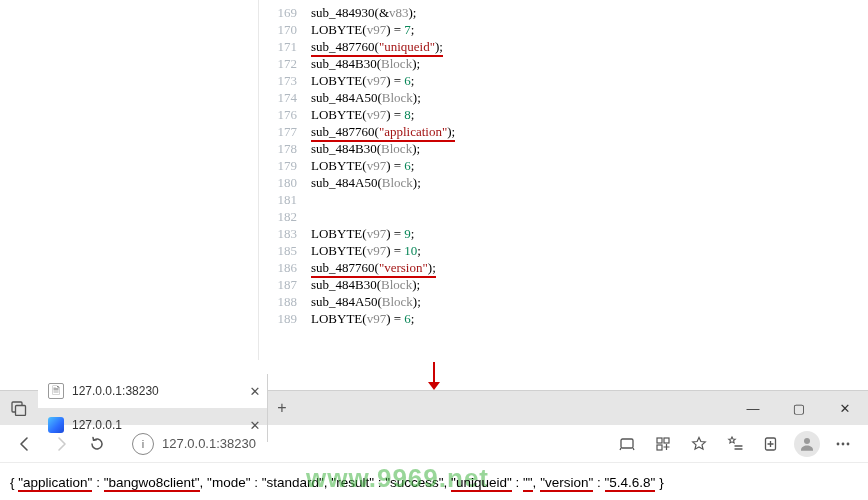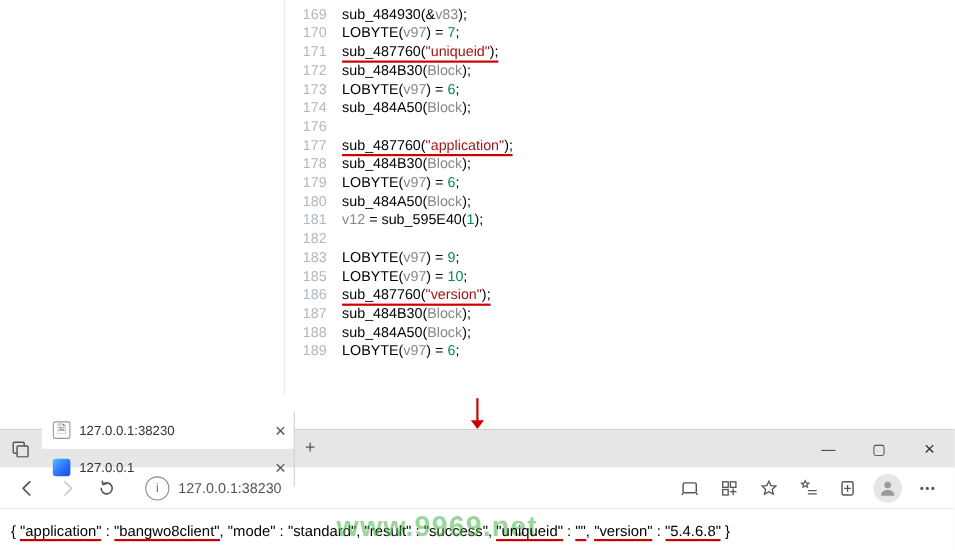--- a/index.html
+++ b/index.html
@@ -1,17 +1,17 @@
 <!DOCTYPE html>
 <html><head>
 <meta charset="utf-8">
 <style>
 *{box-sizing:border-box;margin:0;padding:0}
 body{font-family:"Segoe UI",Arial,sans-serif;font-size:13px;background:#fff;width:868px;height:500px;overflow:hidden;position:relative}
-.code-pane{position:absolute;top:0;left:258px;right:0;height:360px;background:#fff;border-left:1px solid #e8e8e8;padding-top:4px;font-family:Liberation Sans, sans-serif;font-size:13px;line-height:17px}
+.code-pane{position:absolute;top:0;left:258px;right:0;height:360px;background:#fff;border-left:1px solid #e8e8e8;padding-top:4px;font-family:Liberation Serif, serif;font-size:13px;line-height:17px}
 .code-line{display:flex;align-items:baseline}
 .lnum{display:inline-block;width:52px;text-align:right;color:#b0b8c0;padding-right:14px;user-select:none}
 .tok{white-space:pre}
 .fn{color:#000000}
 .id{color:#888}
 .str{color:#a31515}
 .num{color:#098658}
 .op{color:#000}
 .ul{position:relative}
 .ul::after{content:"";position:absolute;left:0;right:0;bottom:-2px;height:2px;background:#c00}
@@ -68,40 +68,40 @@
     <div class="code-line">
       <span class="lnum">173</span>
       <span class="tok"><span class="fn">LOBYTE</span><span class="op">(</span><span class="id">v97</span><span class="op">) = </span><span class="num">6</span><span class="op">;</span></span>
     </div>
     <div class="code-line">
       <span class="lnum">174</span>
       <span class="tok"><span class="fn">sub_484A50</span><span class="op">(</span><span class="id">Block</span><span class="op">);</span></span>
     </div>
     <div class="code-line">
       <span class="lnum">176</span>
+      <span class="tok"><span class="fn">LOBYTE</span><span class="op">(</span><span class="id">v97</span><span class="op">) = </span><span class="num">8</span><span class="op">;</span></span>
     </div>
     <div class="code-line">
       <span class="lnum">177</span>
       <span class="tok ul"><span class="fn">sub_487760</span><span class="op">(</span><span class="str">"application"</span><span class="op">);</span></span>
     </div>
     <div class="code-line">
       <span class="lnum">178</span>
       <span class="tok"><span class="fn">sub_484B30</span><span class="op">(</span><span class="id">Block</span><span class="op">);</span></span>
     </div>
     <div class="code-line">
       <span class="lnum">179</span>
       <span class="tok"><span class="fn">LOBYTE</span><span class="op">(</span><span class="id">v97</span><span class="op">) = </span><span class="num">6</span><span class="op">;</span></span>
     </div>
     <div class="code-line">
       <span class="lnum">180</span>
       <span class="tok"><span class="fn">sub_484A50</span><span class="op">(</span><span class="id">Block</span><span class="op">);</span></span>
     </div>
     <div class="code-line">
       <span class="lnum">181</span>
-      <span class="tok"><span class="id">v12</span><span class="op"> = </span><span class="fn">sub_595E40</span><span class="op">(</span><span class="num">1</span><span class="op">);</span></span>
     </div>
     <div class="code-line">
       <span class="lnum">182</span>
     </div>
     <div class="code-line">
       <span class="lnum">183</span>
       <span class="tok"><span class="fn">LOBYTE</span><span class="op">(</span><span class="id">v97</span><span class="op">) = </span><span class="num">9</span><span class="op">;</span></span>
     </div>
     <div class="code-line">
       <span class="lnum">185</span>

